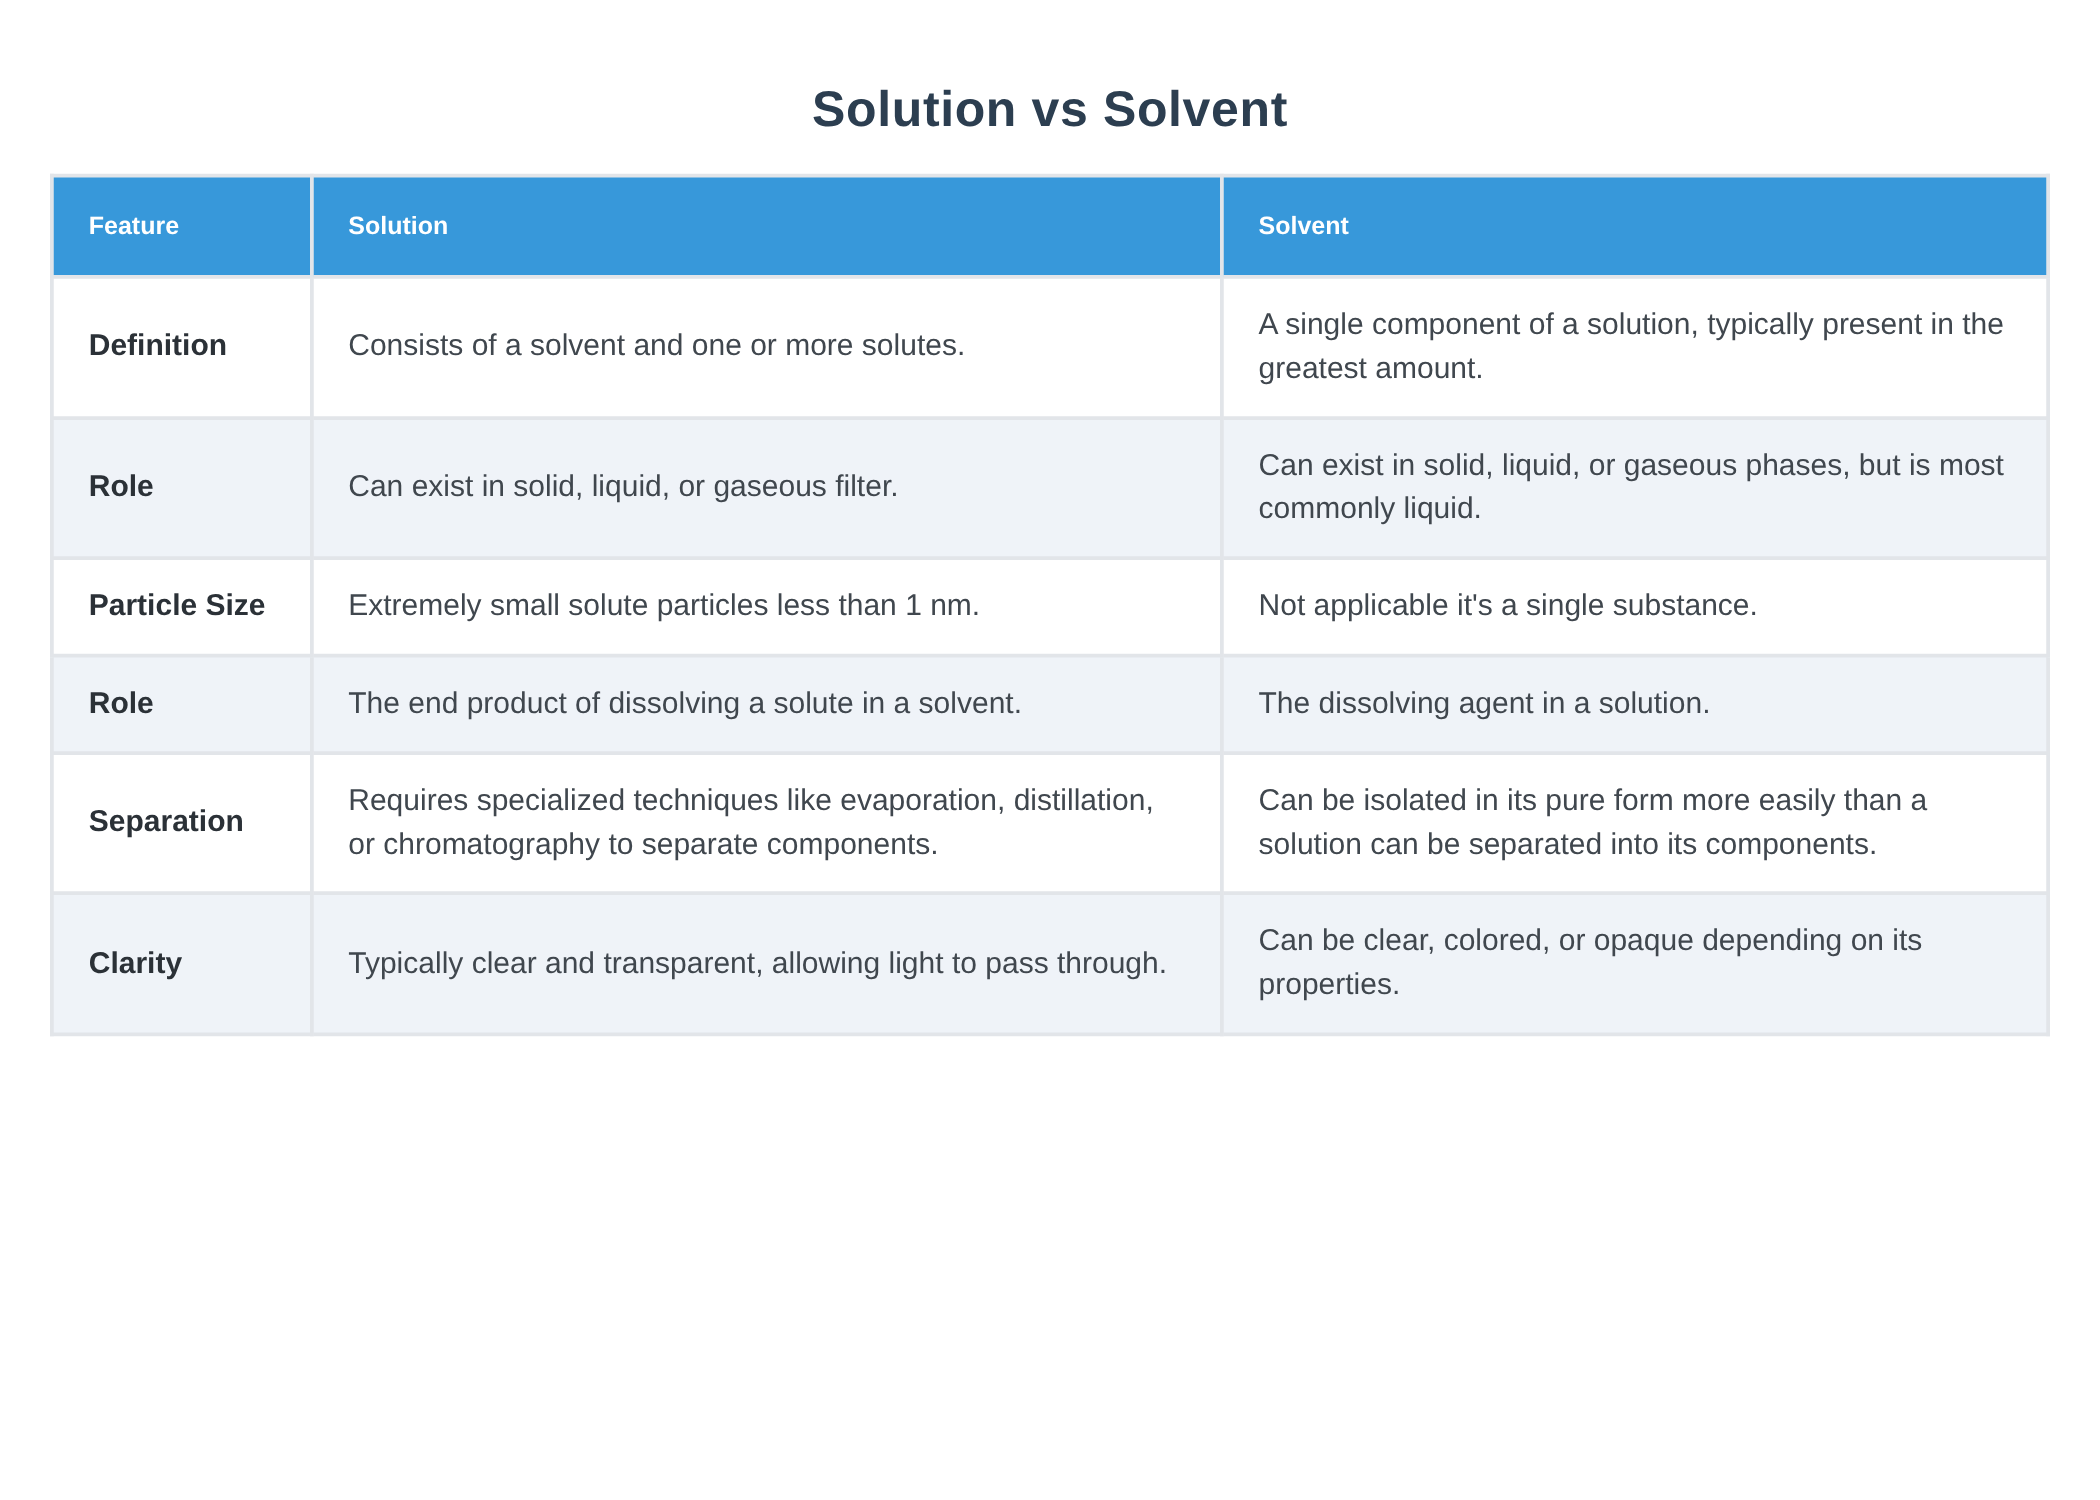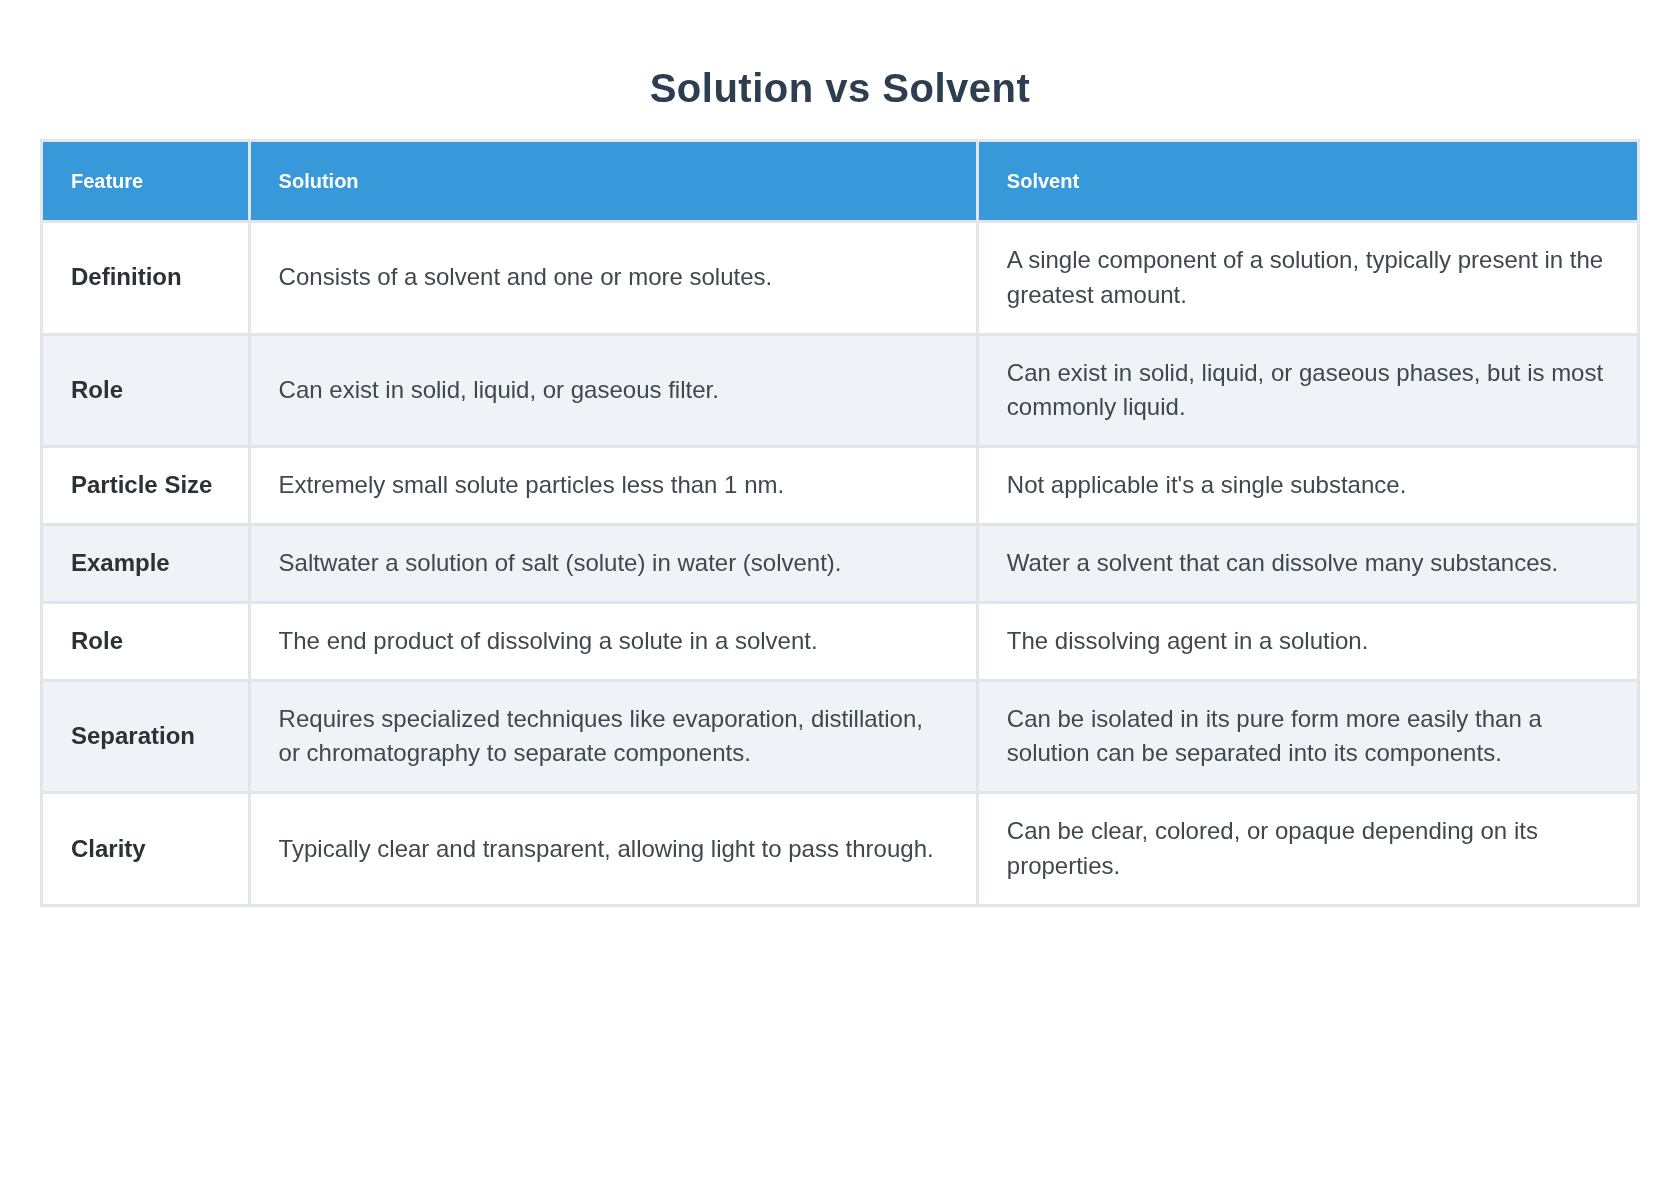--- a/index.html
+++ b/index.html
@@ -95,25 +95,20 @@
         <td class="feature">Role</td>
         <td>Can exist in solid, liquid, or gaseous filter.</td>
         <td>Can exist in solid, liquid, or gaseous phases, but is most commonly liquid.</td>
       </tr>
       <tr>
         <td class="feature">Particle Size</td>
         <td>Extremely small solute particles less than 1 nm.</td>
         <td>Not applicable it's a single substance.</td>
       </tr>
       <tr>
-        <td class="feature">Example</td>
-        <td>Saltwater a solution of salt (solute) in water (solvent).</td>
-        <td>Water a solvent that can dissolve many substances.</td>
-      </tr>
-      <tr>
         <td class="feature">Role</td>
         <td>The end product of dissolving a solute in a solvent.</td>
         <td>The dissolving agent in a solution.</td>
       </tr>
       <tr>
         <td class="feature">Separation</td>
         <td>Requires specialized techniques like evaporation, distillation, or chromatography to separate components.</td>
         <td>Can be isolated in its pure form more easily than a solution can be separated into its components.</td>
       </tr>
       <tr>

